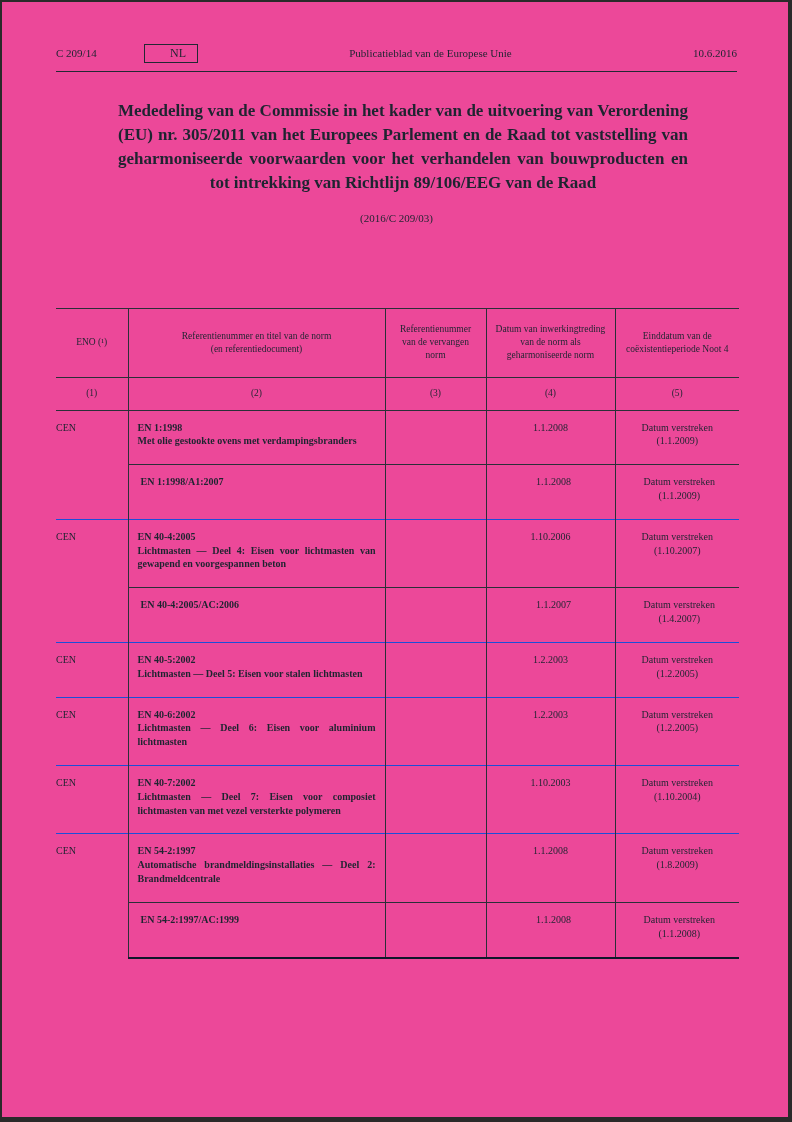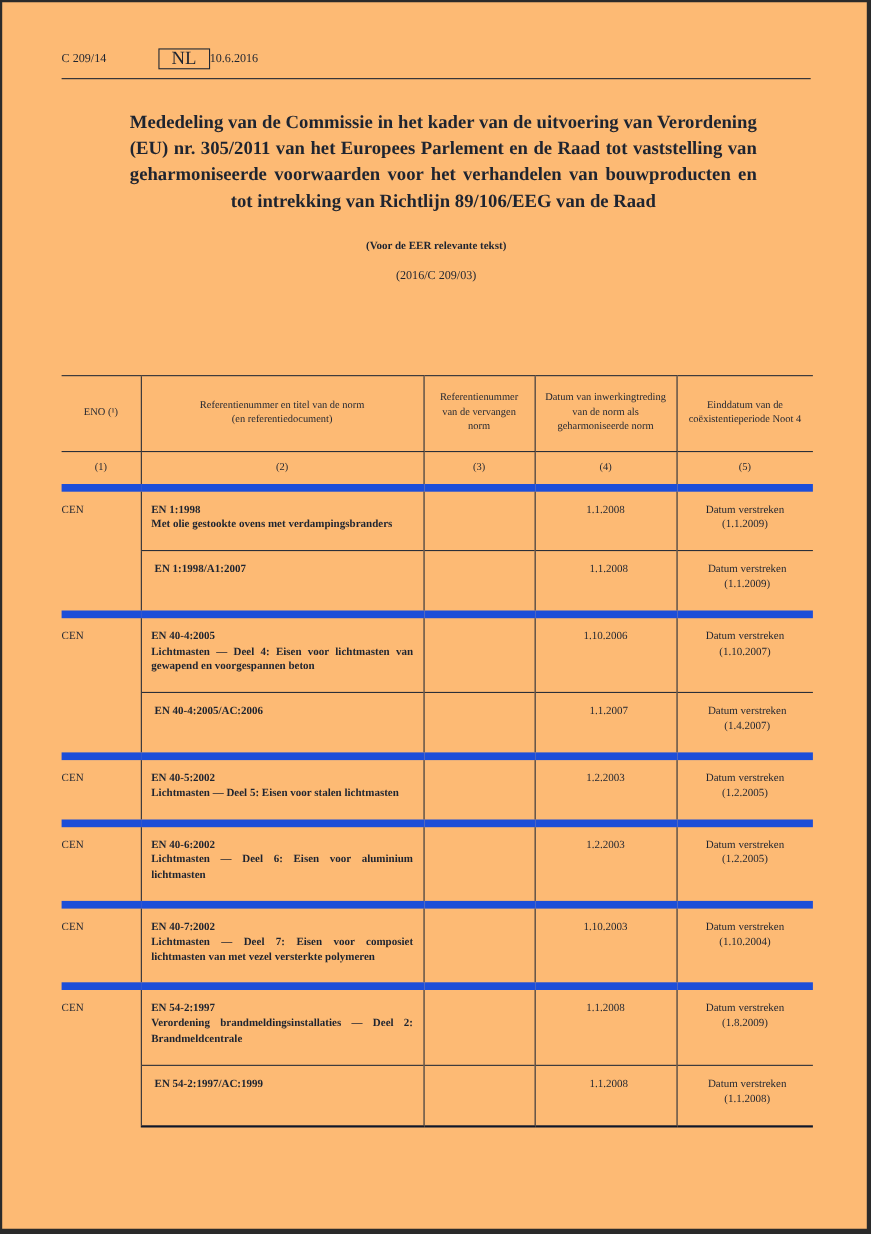--- a/index.html
+++ b/index.html
@@ -4,39 +4,39 @@
 <style>
   * { margin: 0; padding: 0; box-sizing: border-box; }
   html, body { background: #ffffff; }
   body {
     width: 792px; height: 1122px;
     font-family: "Liberation Serif", "DejaVu Serif", serif;
     color: #1e2430;
   }
   .page {
     width: 792px; height: 1122px;
-    background: #fdba74;
+    background: #ec4899;
     border-top: 2px solid #2a2a2a;
     border-left: 2px solid #2a2a2a;
     border-right: 4px solid #2a2a2a;
     border-bottom: 5px solid #2a2a2a;
     padding: 40px 51px 0 54px;
     overflow: hidden;
   }
   
   .runhead {
     display: flex; align-items: center;
     font-size: 11px;
     height: 22px;
   }
   .runhead .pgnum { width: 88px; }
   .lang-badge {
     border: 1.5px solid #222833;
-    padding: 1px 11px 2px 11px;
-    font-size: 17px;
+    padding: 1px 11px 2px 25px;
+    font-size: 12px;
     line-height: 14px;
   }
   .runhead .journal { flex: 1; text-align: center; padding-right: 30px; }
   .runhead .pubdate { text-align: right; }
   .head-rule { border-top: 1.2px solid #232833; margin-top: 7px; }
 
   
   .notice-title {
     margin: 27px 49px 0 62px;
     font-weight: bold;
@@ -105,44 +105,44 @@
     padding: 6px;
   }
 
   tbody td { font-size: 10px; line-height: 1.38; }
   tbody td.b1 { padding: 10px 8px 14px 0; }
   tbody td.b2 { padding: 10px 9px 16px 9px; font-weight: bold; }
   tbody td.b3 { padding: 10px 6px; }
   tbody td.b4 { padding: 10px 6px; text-align: center; }
   tbody td.b5 { padding: 10px 8px; text-align: center; }
 
-  tbody tr.group-start td { border-top: 7px solid #1d4ed8; }
+  tbody tr.group-start td { border-top: 1px solid #1d4ed8; }
   
   tbody tr.sub td { border-top: 1px solid #2b2f38; padding-left: 12px; }
   tbody tr.sub td.b2 { padding-bottom: 30px; }
   tbody tr.tbl-end td { border-bottom: 2px solid #0f172a; }
 
   .std-ref { display: block; }
   .std-title { display: block; text-align: justify; }
   .pad-tall { padding-bottom: 26px; }
 </style>
 </head>
 <body>
 
 <div class="page">
 
   <div class="runhead">
     <span class="pgnum">C 209/14</span>
     <span class="lang-badge">NL</span>
+    <span class="journal">Publicatieblad van de Europese Unie</span>
     <span class="pubdate">10.6.2016</span>
   </div>
   <div class="head-rule"></div>
 
   <div class="notice-title">Mededeling van de Commissie in het kader van de uitvoering van Verordening (EU) nr. 305/2011 van het Europees Parlement en de Raad tot vaststelling van geharmoniseerde voorwaarden voor het verhandelen van bouwproducten en tot intrekking van Richtlijn 89/106/EEG van de Raad</div>
-  <div class="eea-note">(Voor de EER relevante tekst)</div>
   <div class="doc-number">(2016/C 209/03)</div>
 
   <div class="tbl-wrap">
     <table class="standards">
       <colgroup>
           <col class="c1">
           <col class="c2">
           <col class="c3">
           <col class="c4">
           <col class="c5">
@@ -257,21 +257,21 @@
           <td class="b5">
             <span>Datum verstreken</span><br>
             <span>(1.10.2004)</span>
           </td>
         </tr>
 
         <tr class="group-start">
           <td class="b1" rowspan="2">CEN</td>
           <td class="b2">
             <span class="std-ref">EN 54-2:1997</span>
-            <span class="std-title">Verordening brandmeldingsinstallaties — Deel 2: Brandmeldcentrale</span>
+            <span class="std-title">Automatische brandmeldingsinstallaties — Deel 2: Brandmeldcentrale</span>
           </td>
           <td class="b3"></td>
           <td class="b4">1.1.2008</td>
           <td class="b5">
             <span>Datum verstreken</span><br>
             <span>(1.8.2009)</span>
           </td>
         </tr>
         <tr class="sub tbl-end">
           <td class="b2">

